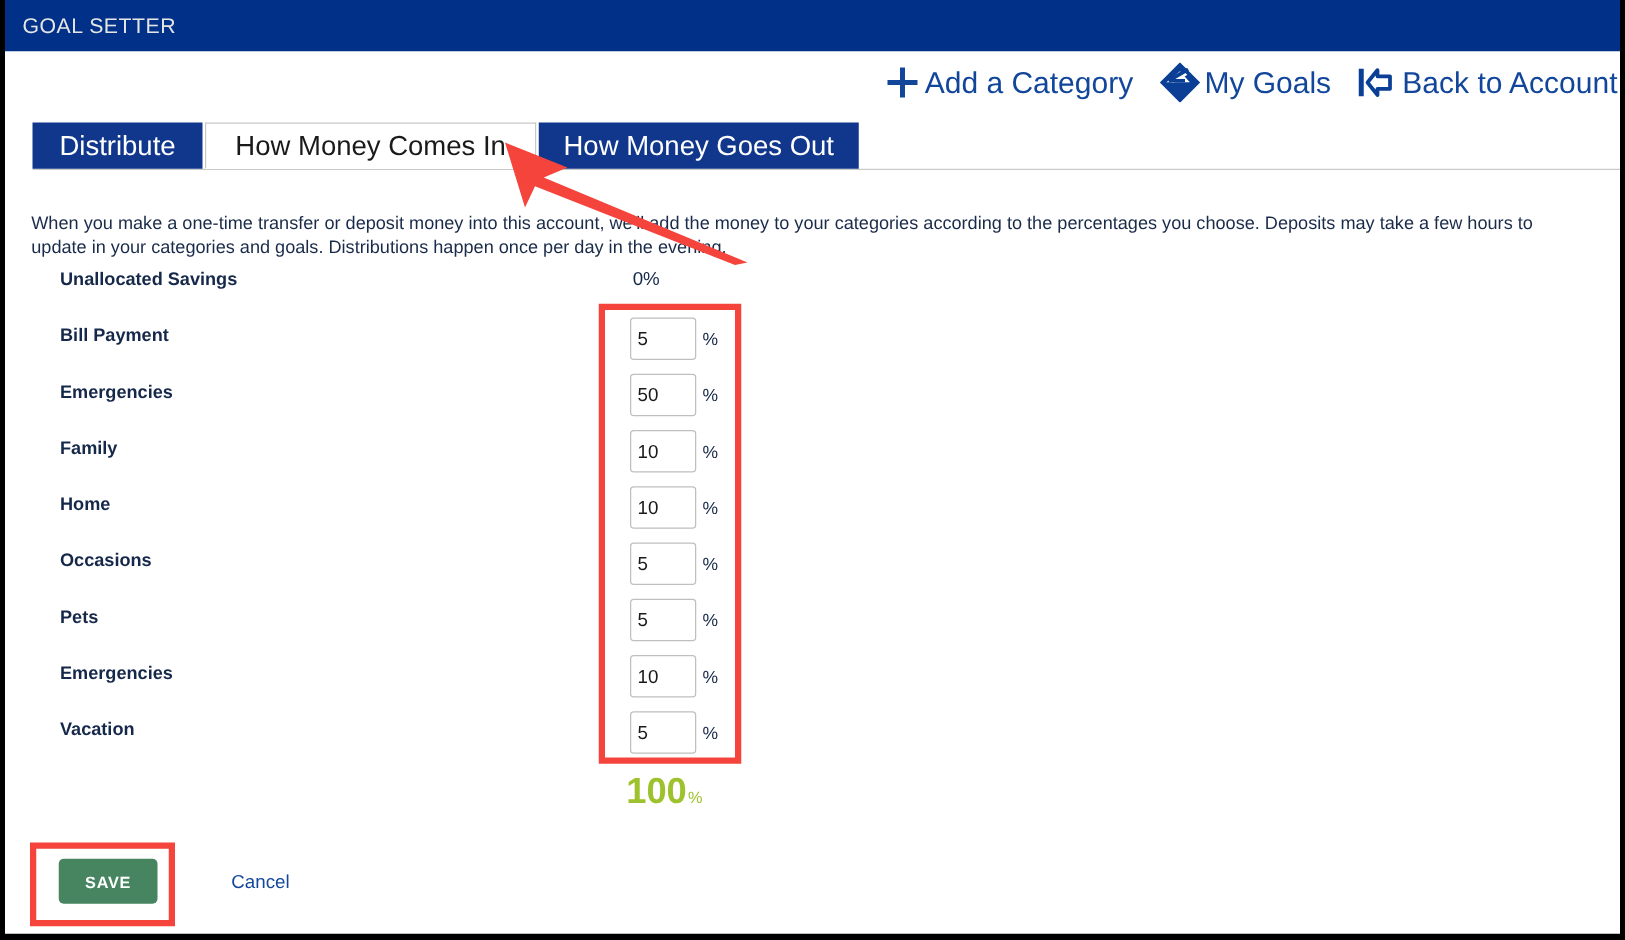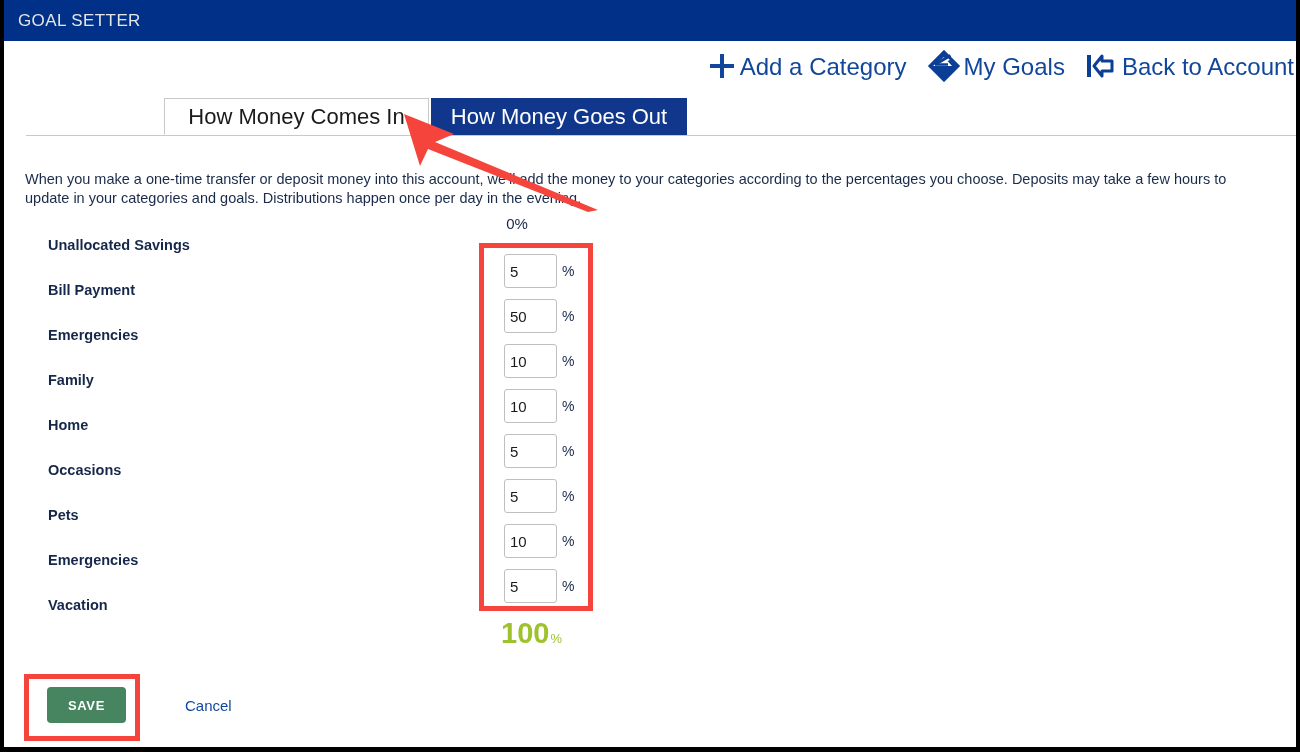--- a/index.html
+++ b/index.html
@@ -88,21 +88,20 @@
   }
   
   .rows { position: absolute; left: 0; top: 212px; width: 1292px; }
   .row { position: relative; height: 45px; }
   .row .catname {
     position: absolute; left: 44px; top: 4px;
     font-size: 14.5px;
     font-weight: bold;
     color: #16284a;
     white-space: nowrap;
-    margin-top: 21px;
   }
   .row .fixedval {
     position: absolute; left: 470px; top: 3px;
     width: 86px; text-align: center;
     font-size: 15px;
     color: #16284a;
   }
   .pctcell {
     position: absolute; left: 500px; top: -3px;
     display: flex; align-items: center;
@@ -213,20 +212,21 @@
           <path d="M17 5 L9 15 L17 25 L17 20 L27 20 L27 10 L17 10 Z" fill="none" stroke="#0b3f96" stroke-width="3" stroke-linejoin="round"></path>
         </svg>
       </span>
       <span class="navlabel">Back to Account</span>
     </div>
 
   </div>
 
   <div class="tabstrip">
     <div class="tabline"></div>
+    <div class="tab blue" id="tab0">Distribute</div>
     <div class="tab active" id="tab1">How Money Comes In</div>
     <div class="tab blue" id="tab2">How Money Goes Out</div>
   </div>
 
   <div class="intro">When you make a one-time transfer or deposit money into this account, we'll add the money to your categories according to the percentages you choose. Deposits may take a few hours to update in your categories and goals. Distributions happen once per day in the evening.</div>
 
   <div class="rows" id="rows">
       <div class="row">
         <span class="catname">Unallocated Savings</span>
         <span class="fixedval">0%</span>

